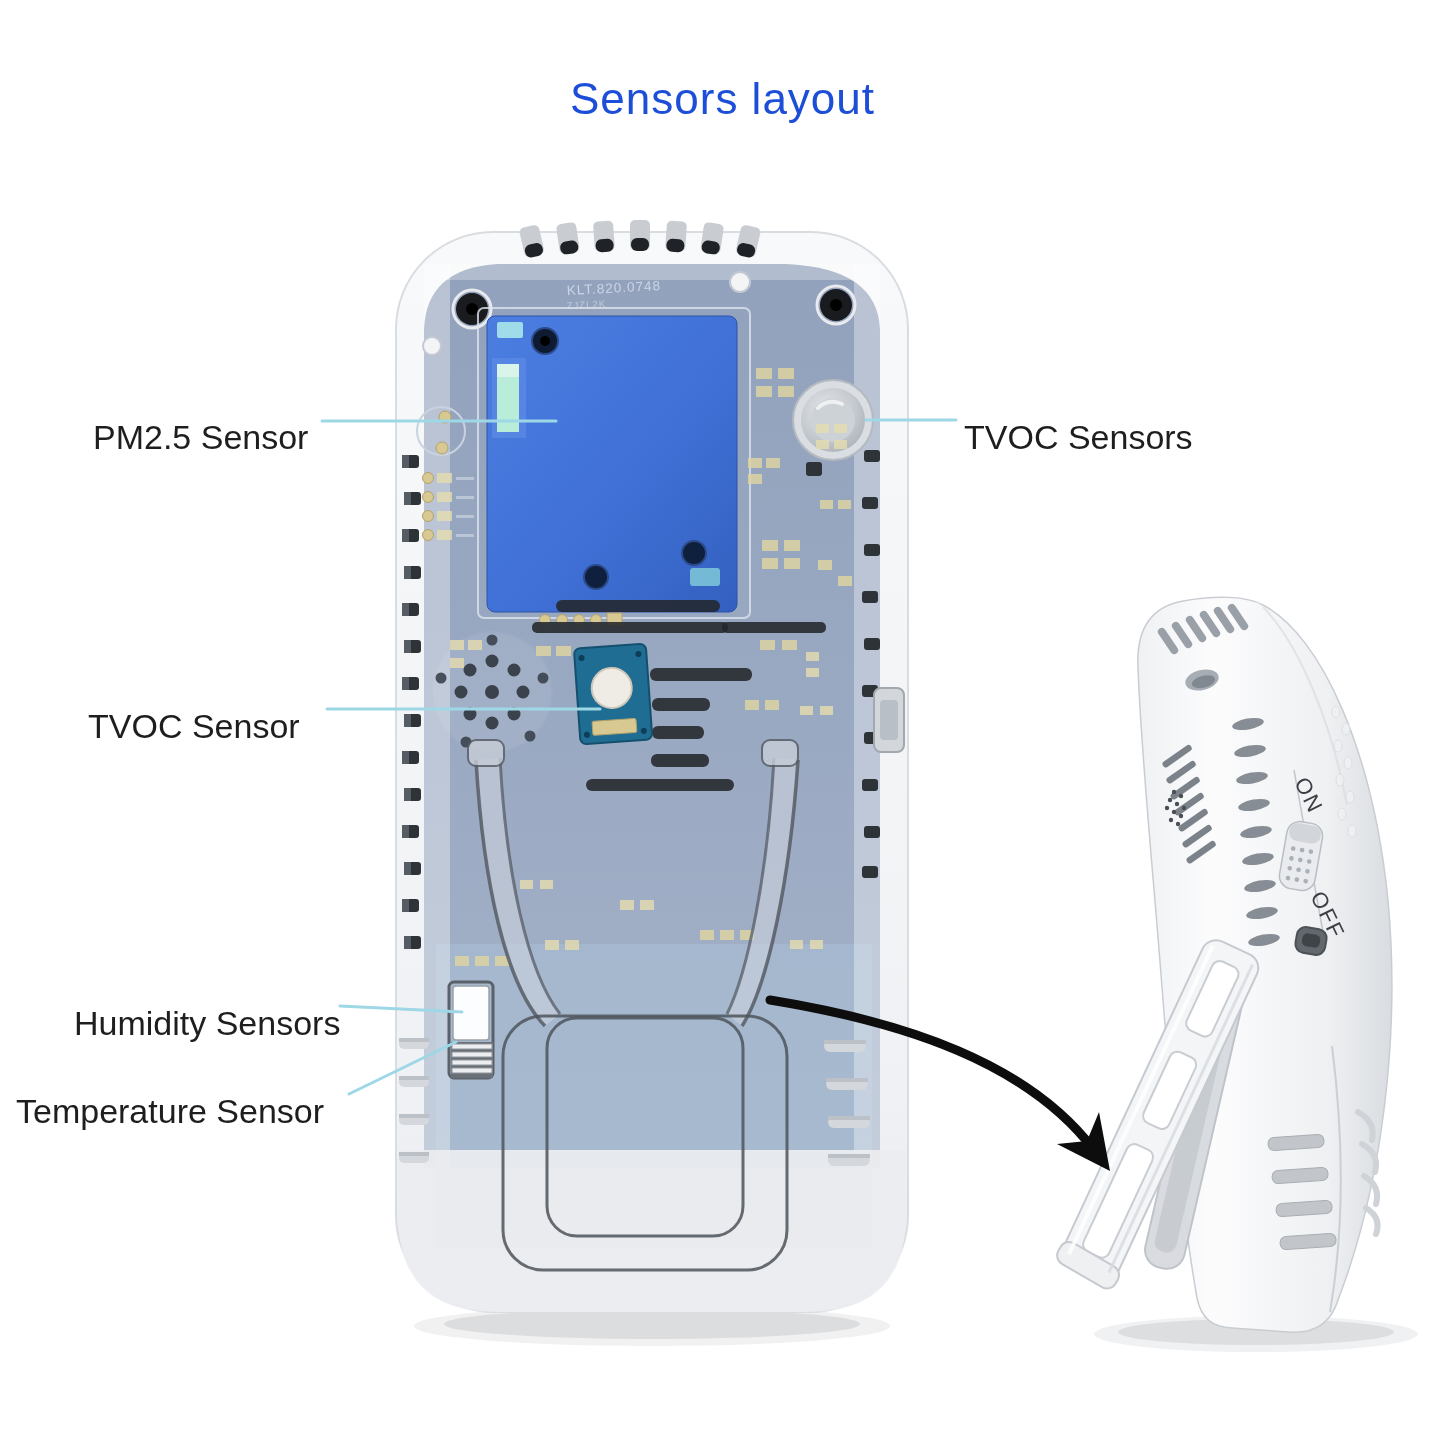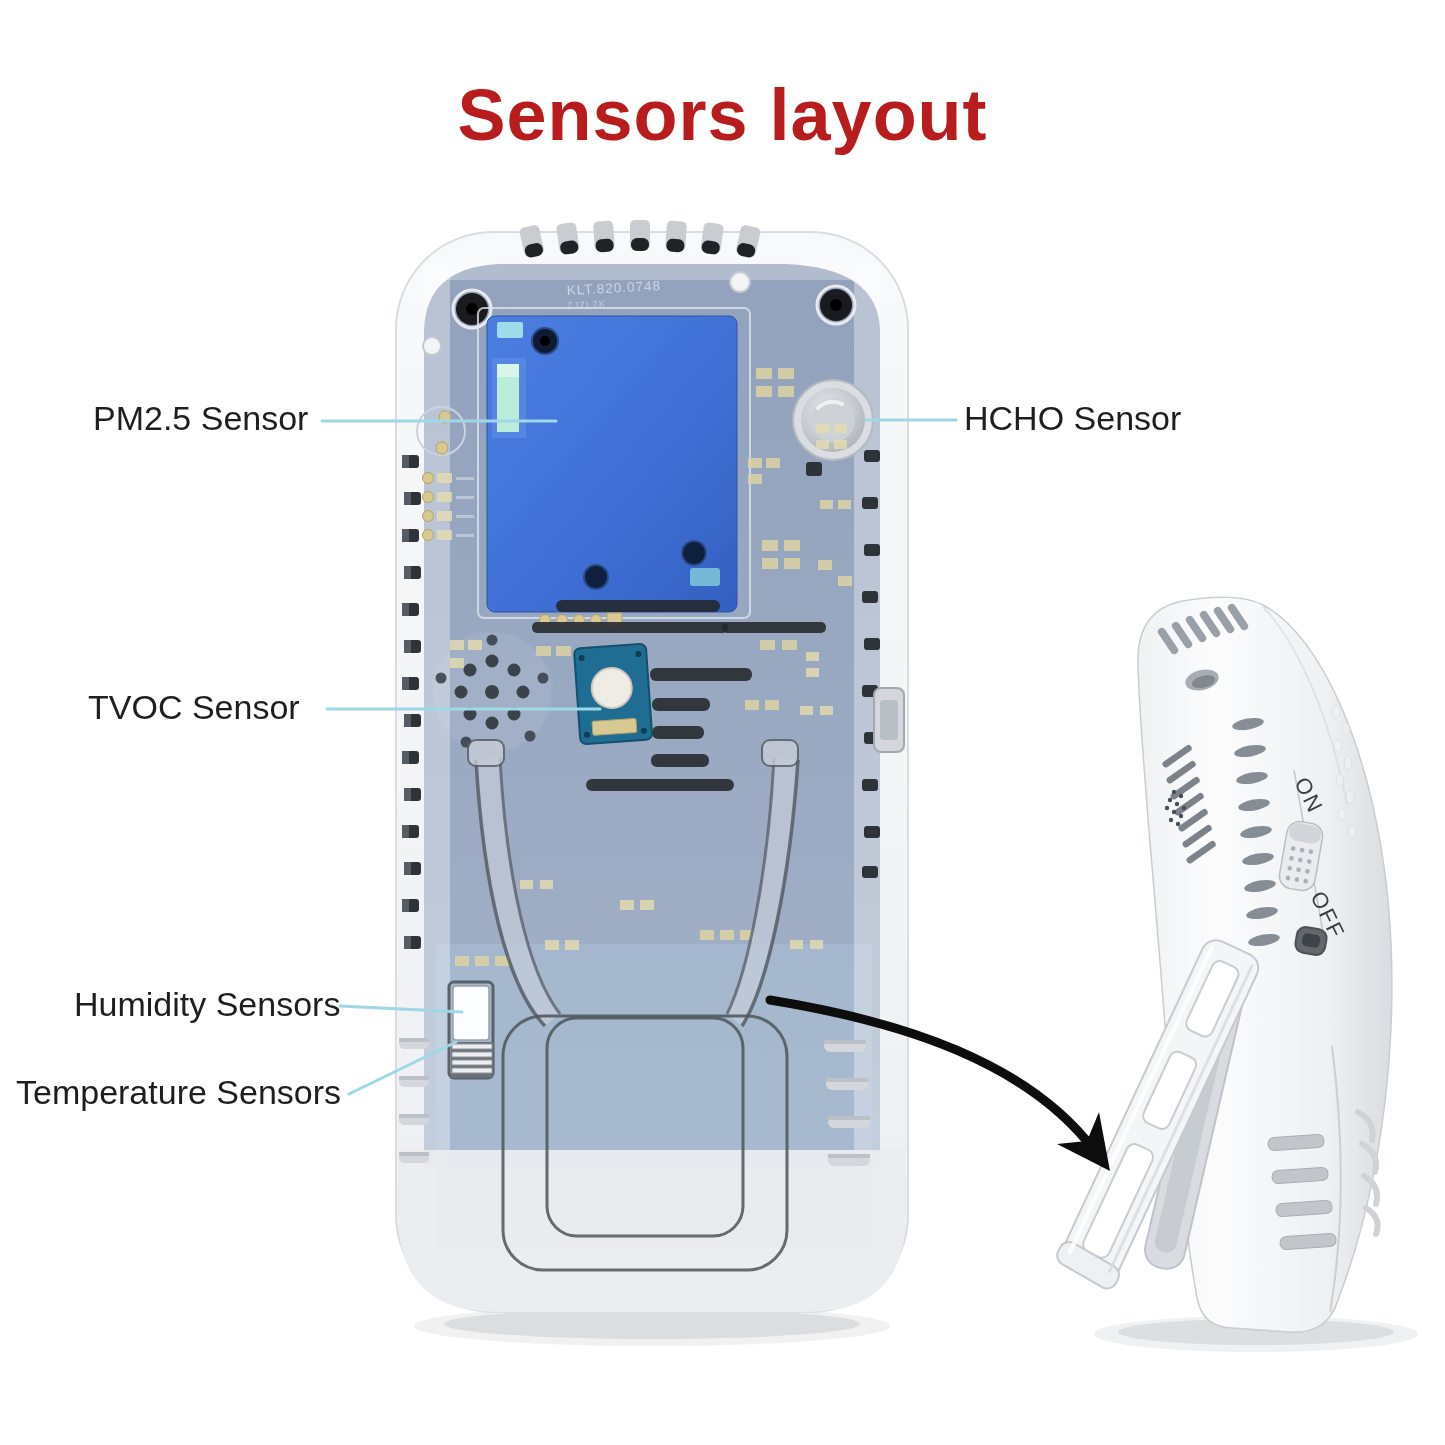--- a/index.html
+++ b/index.html
@@ -2,24 +2,24 @@
 <html><head>
 <meta charset="utf-8">
 <style>
   html,body{margin:0;padding:0;background:#ffffff;}
   .canvas{
     position:relative;width:1445px;height:1445px;background:#ffffff;
     overflow:hidden;font-family:"Liberation Sans",sans-serif;
   }
   .title{
     position:absolute;left:0;right:0;top:74px;text-align:center;
-    font-size:72px;font-weight:700;letter-spacing:1px;color:#b91c1c;
+    font-size:44px;font-weight:400;letter-spacing:1px;color:#1d4ed8;
   }
   .lbl{
-    position:absolute;font-size:34px;color:#1e1e1e;white-space:nowrap;
+    position:absolute;font-size:34px;color:#1e1e1e;white-space:nowrap;margin-top:19px;
   }
   .lbl-pm25{left:93px;top:399px;}
   .lbl-tvoc{left:964px;top:399px;}
   .lbl-hcho{left:88px;top:688px;}
   .lbl-hum{left:74px;top:985px;}
   .lbl-temp{left:16px;top:1073px;}
   svg{position:absolute;left:0;top:0;}
   
   .pad{fill:#dcd2a2;opacity:.85}
   .pad2{fill:#e6dcae;opacity:.8}
@@ -526,18 +526,18 @@
     </g>
 
     <g>
       <path d="M770,1000 C905,1022 1028,1063 1094,1150" stroke="#0d0d0d" stroke-width="9" fill="none" stroke-linecap="round"></path>
       <polygon points="1110,1171 1057,1144 1087,1141 1099,1112" fill="#0d0d0d"></polygon>
     </g>
   </svg>
 
   <div class="title">Sensors layout</div>
   <div class="lbl lbl-pm25">PM2.5 Sensor</div>
-  <div class="lbl lbl-tvoc">HCHO Sensor</div>
+  <div class="lbl lbl-tvoc">TVOC Sensors</div>
   <div class="lbl lbl-hcho">TVOC Sensor</div>
   <div class="lbl lbl-hum">Humidity Sensors</div>
-  <div class="lbl lbl-temp">Temperature Sensors</div>
+  <div class="lbl lbl-temp">Temperature Sensor</div>
 
 </div>
 
 </body></html>

